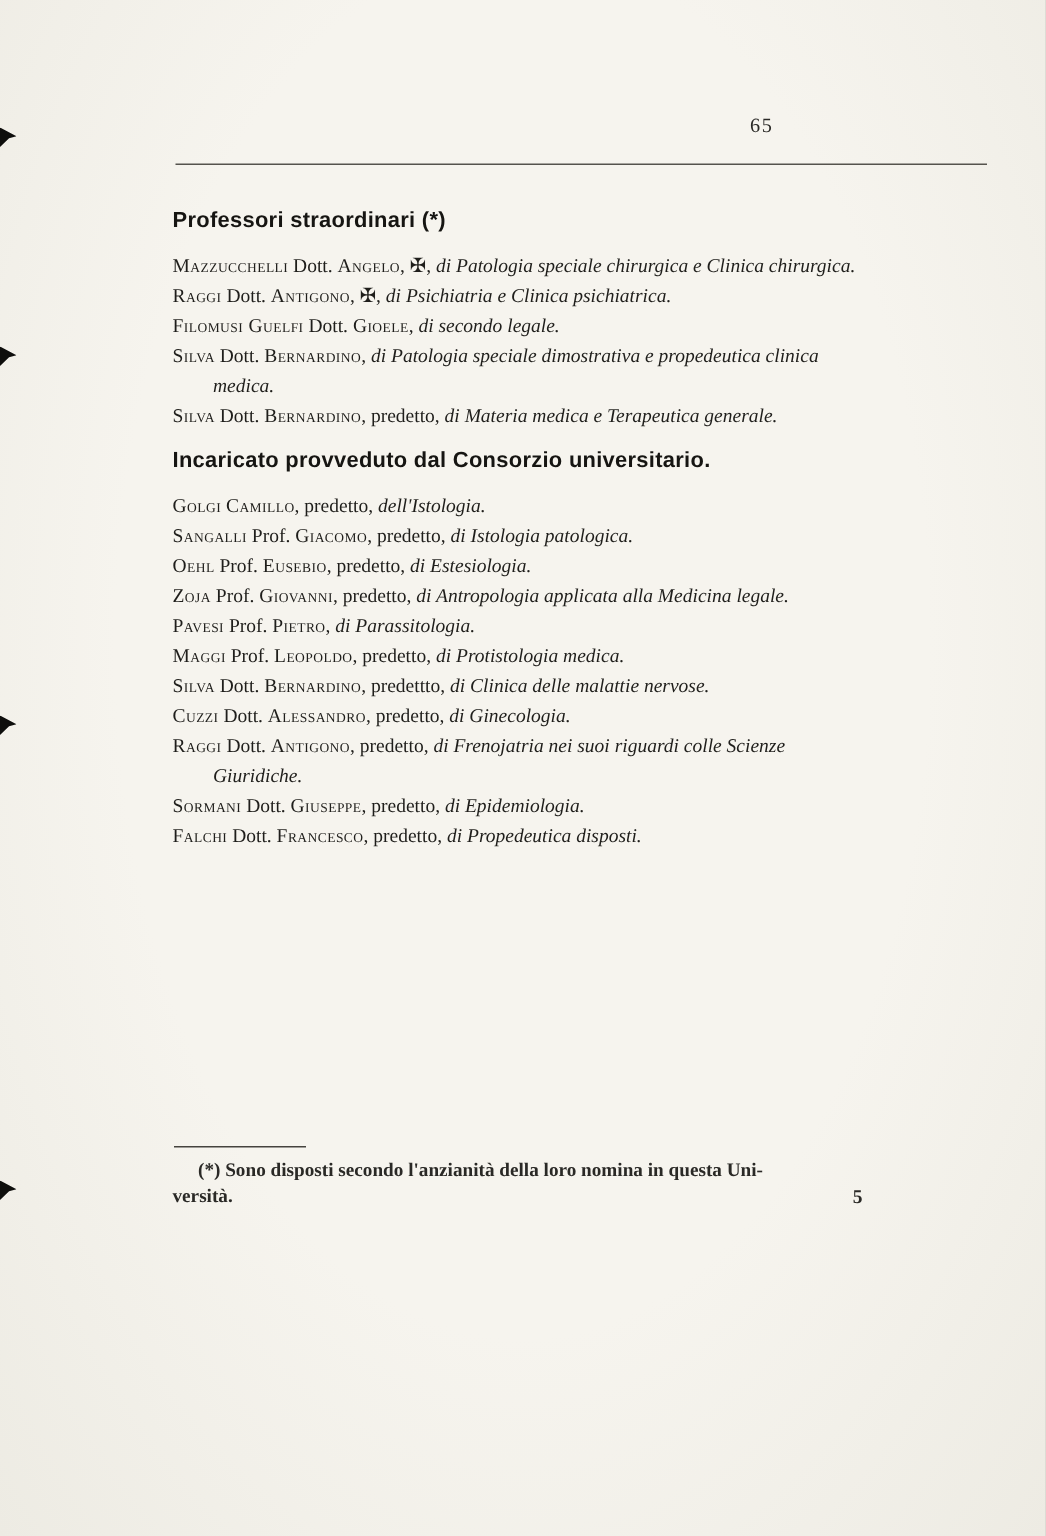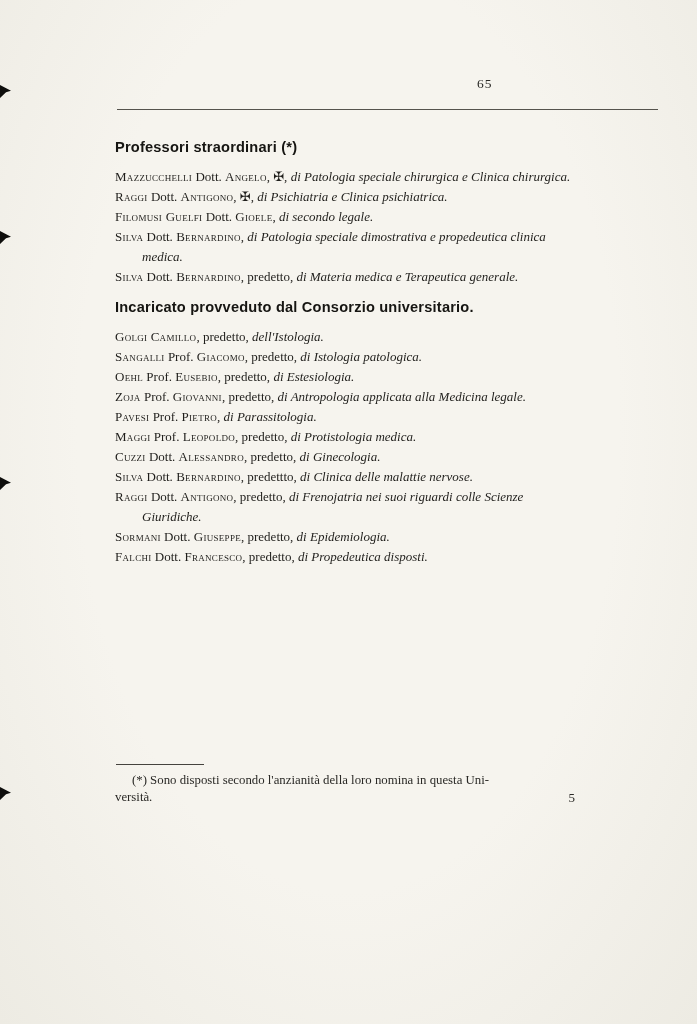--- a/index.html
+++ b/index.html
@@ -24,21 +24,21 @@
     clip-path: polygon(0 0, 100% 45%, 55% 55%, 0 100%);
   }
   .a1 { top: 85px; }
   .a2 { top: 231px; }
   .a3 { top: 477px; }
   .a4 { top: 787px; }
 
   .pagenum {
     position: absolute;
     top: 76px;
-    left: 477px;
+    left: 500px;
     font-size: 13.5px;
     letter-spacing: 1px;
     color: #2a2926;
   }
   .headrule {
     position: absolute;
     top: 109px;
     left: 117px;
     width: 541px;
     height: 1.4px;
@@ -73,20 +73,21 @@
   }
   .sc { font-variant: small-caps; letter-spacing: 0.3px; }
   .ital { font-style: italic; }
 
   .footnote-block {
     position: absolute;
     top: 764px;
     left: 115px;
     width: 468px;
     height: 52px;
+    font-weight: bold;
   }
   .footrule {
     width: 88px;
     height: 1.2px;
     background: #45433e;
     margin: 0 0 7px 1px;
   }
   p.footnote {
     margin: 0;
     font-size: 12.8px;
@@ -147,23 +148,23 @@
   <p class="entry"><span class="sc">Sangalli</span><span> Prof. </span><span class="sc">Giacomo</span><span>, predetto, </span><span class="ital">di Istologia patologica.</span></p>
 
   <p class="entry"><span class="sc">Oehl</span><span> Prof. </span><span class="sc">Eusebio</span><span>, predetto, </span><span class="ital">di Estesiologia.</span></p>
 
   <p class="entry"><span class="sc">Zoja</span><span> Prof. </span><span class="sc">Giovanni</span><span>, predetto, </span><span class="ital">di Antropologia applicata alla Medicina legale.</span></p>
 
   <p class="entry"><span class="sc">Pavesi</span><span> Prof. </span><span class="sc">Pietro</span><span>, </span><span class="ital">di Parassitologia.</span></p>
 
   <p class="entry"><span class="sc">Maggi</span><span> Prof. </span><span class="sc">Leopoldo</span><span>, predetto, </span><span class="ital">di Protistologia medica.</span></p>
 
+  <p class="entry"><span class="sc">Silva</span><span> Dott. </span><span class="sc">Bernardino</span><span>, predettto, </span><span class="ital">di Clinica delle malattie nervose.</span></p>
+
   <p class="entry"><span class="sc">Cuzzi</span><span> Dott. </span><span class="sc">Alessandro</span><span>, predetto, </span><span class="ital">di Ginecologia.</span></p>
-
-  <p class="entry"><span class="sc">Silva</span><span> Dott. </span><span class="sc">Bernardino</span><span>, predettto, </span><span class="ital">di Clinica delle malattie nervose.</span></p>
 
   <p class="entry"><span class="sc">Raggi</span><span> Dott. </span><span class="sc">Antigono</span><span>, predetto, </span><span class="ital">di Frenojatria nei suoi riguardi colle Scienze Giuridiche.</span></p>
 
   <p class="entry"><span class="sc">Sormani</span><span> Dott. </span><span class="sc">Giuseppe</span><span>, predetto, </span><span class="ital">di Epidemiologia.</span></p>
 
   <p class="entry"><span class="sc">Falchi</span><span> Dott. </span><span class="sc">Francesco</span><span>, predetto, </span><span class="ital">di Propedeutica disposti.</span></p>
 </div>
   </section>
 </main>
 

